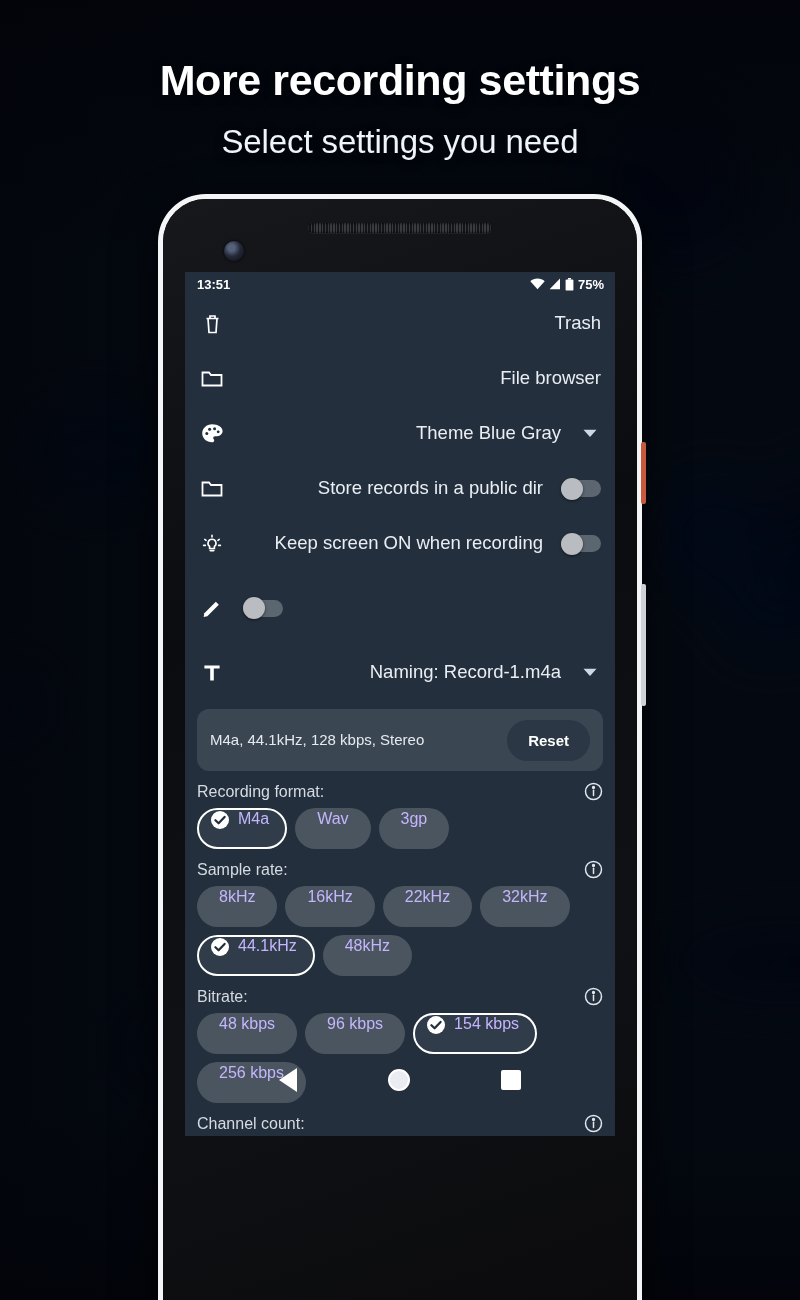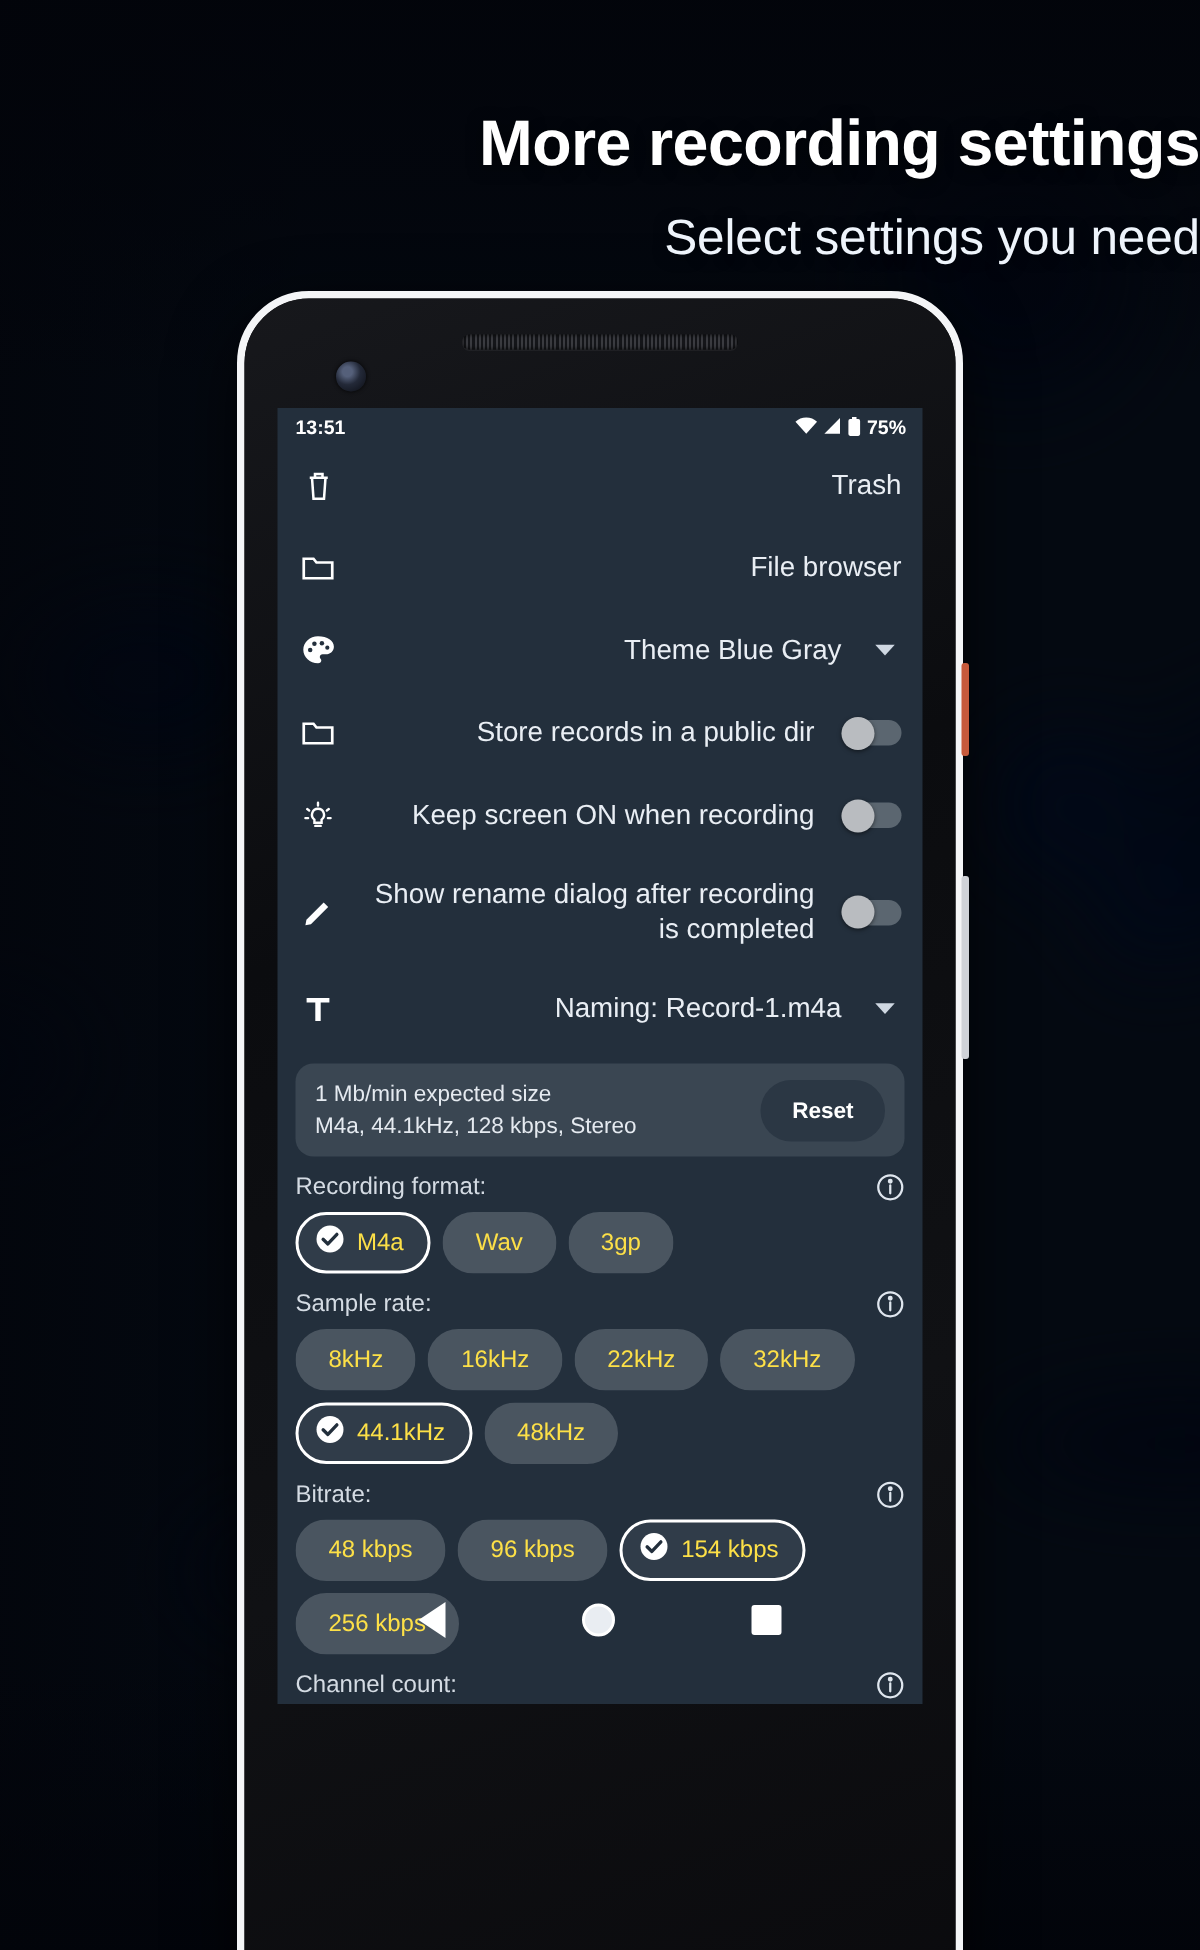--- a/index.html
+++ b/index.html
@@ -43,21 +43,21 @@
     position: absolute; inset: 0;
     background:
       linear-gradient(180deg, rgba(2,4,10,0.92) 0%, rgba(2,4,10,0.55) 11%, rgba(2,4,10,0) 20%),
       linear-gradient(0deg, rgba(2,4,10,0.96) 0%, rgba(2,4,10,0.5) 7%, rgba(2,4,10,0) 15%),
       linear-gradient(90deg, rgba(2,4,10,0.62) 0%, rgba(2,4,10,0) 26%);
   }
 
   
   .headings {
     position: absolute; top: 0; left: 0; width: 800px;
-    text-align: right; z-index: 6; padding-top: 72px;
+    text-align: center; z-index: 6; padding-top: 56px;
   }
   .title {
     font-size: 43px; font-weight: 700; color: #ffffff;
     letter-spacing: -0.4px; line-height: 1.12;
     text-shadow: 0 2px 10px rgba(0,0,0,0.55);
   }
   .subtitle {
     font-size: 33px; font-weight: 400; color: #eef4fb;
     margin-top: 19px; letter-spacing: -0.1px;
     text-shadow: 0 2px 9px rgba(0,0,0,0.5);
@@ -149,22 +149,22 @@
   }
 
   .section { padding: 0 12px; margin-top: 11px; }
   .section-head { display: flex; align-items: center; justify-content: space-between; }
   .section-title { color: #d4dbe3; font-size: 16px; }
   .info-icon { cursor: pointer; display: flex; }
 
   .chips { display: flex; flex-wrap: wrap; gap: 8px; margin-top: 7px; }
   .chip {
     height: 41px; border-radius: 21px; background: #4a5560;
-    color: #fde047; font-size: 16px;
-    display: flex; align-items: center; gap: 8px;
+    color: #c4b5fd; font-size: 16px;
+    display: flex; gap: 8px;
     padding: 0 20px; cursor: pointer; border: 2px solid transparent;
   }
   .chip.selected {
     background: #303c49; border-color: #ffffff; padding: 0 16px 0 11px;
   }
   .chip .check { display: none; }
   .chip.selected .check { display: block; }
 
   
   .navbar {
@@ -285,42 +285,40 @@
         <span class="label">Keep screen ON when recording</span>
         <span class="toggle"></span>
       </div>
 
       <div class="row two-line">
         <span class="ic">
           <svg width="20" height="20" viewBox="0 0 20 20">
               <path d="M2.3 15.2 13.8 3.7l3 3L5.3 18.2 1.6 18.9z" fill="#fff"></path>
             </svg>
         </span>
-        <span class="label">Show rename dialog after recording is completed</span>
         <span class="toggle"></span>
       </div>
 
       <div class="row">
         <span class="ic">
           <svg width="18" height="18" viewBox="0 0 18 18">
               <path d="M1.4 1.4h15.2v3h-5.8v12.2H7.2V4.4H1.4z" fill="#fff"></path>
             </svg>
         </span>
         <span class="label">Naming: Record-1.m4a</span>
         <span class="caret">
           <svg width="14" height="9" viewBox="0 0 14 9">
               <path d="M0.5 0.8h13L7 8z" fill="#cfd8e2"></path>
             </svg>
         </span>
       </div>
     </div>
 
     <div class="info-panel">
       <div class="info-text">
-        <div>1 Mb/min expected size</div>
         <div>M4a, 44.1kHz, 128 kbps, Stereo</div>
       </div>
       <button class="reset-btn">Reset</button>
     </div>
 
     <div class="section">
       <div class="section-head">
         <span class="section-title">Recording format:</span>
         <span class="info-icon">
           <svg width="19" height="19" viewBox="0 0 19 19" fill="none" stroke="#dfe6ee" stroke-width="1.5">

